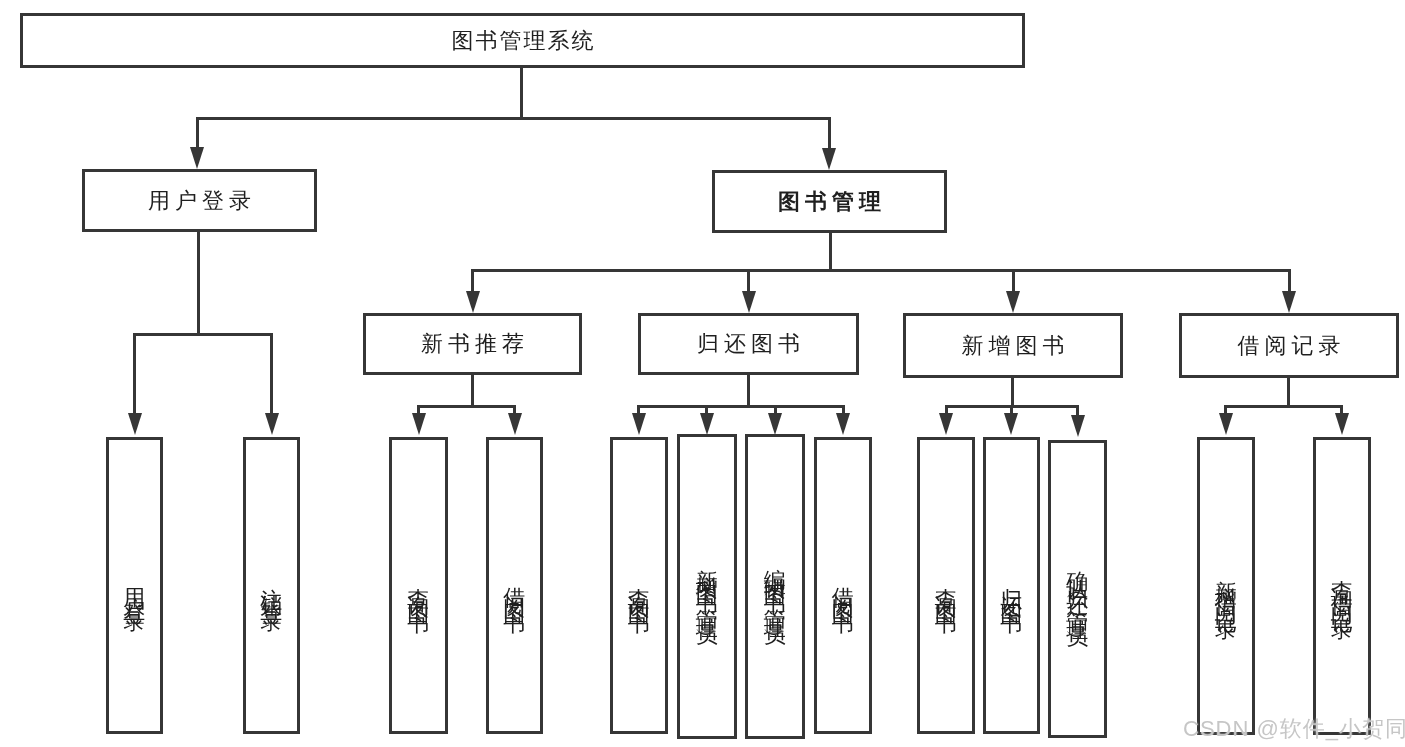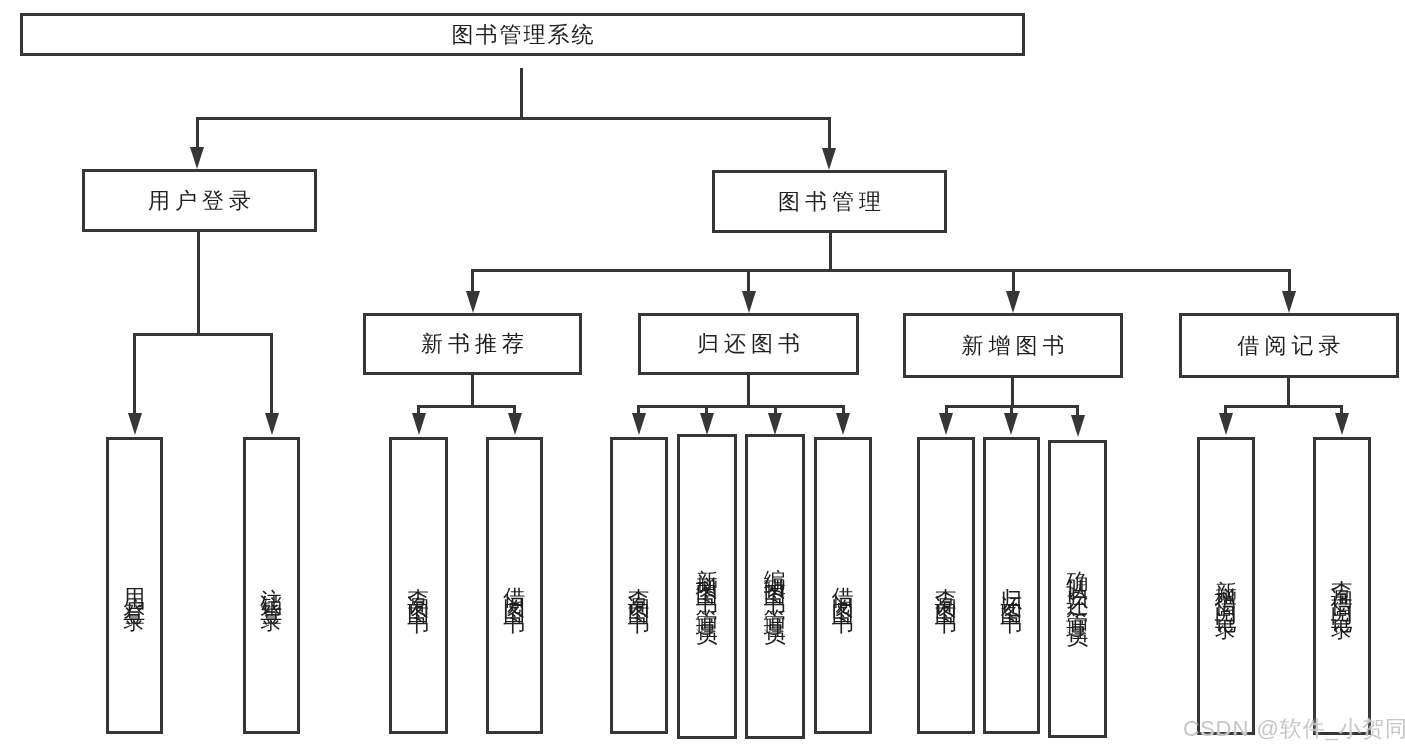--- a/index.html
+++ b/index.html
@@ -64,35 +64,35 @@
     z-index: 6;
     text-shadow: 0 0 2px #ffffff;
     pointer-events: none;
   }
 </style>
 </head>
 <body>
 
 <div id="canvas">
 
-  <div class="box" style="left:20px; top:13px; width:1005px; height:43px;">
+  <div class="box" style="left:20px; top:13px; width:1005px; height:55px;">
     <span class="hlabel" style="letter-spacing:2px; text-indent:2px;">图书管理系统</span>
   </div>
 
   <div class="vline" style="left:520px; top:68px; height:50px;"></div>
   <div class="hline" style="left:196px; top:117px; width:635px;"></div>
   <div class="vline" style="left:196px; top:117px; height:33px;"></div>
   <div class="arrow" style="left:190px; top:147px;"></div>
   <div class="vline" style="left:828px; top:117px; height:33px;"></div>
   <div class="arrow" style="left:822px; top:148px;"></div>
 
   <div class="box" style="left:82px; top:169px; width:235px; height:63px;">
     <span class="hlabel">用户登录</span>
   </div>
-  <div class="box" style="left:712px; top:170px; width:235px; height:63px;">
+  <div class="box" style="left:712px; top:170px; width:235px; height:63px;font-weight:bold;">
     <span class="hlabel">图书管理</span>
   </div>
 
   <div class="vline" style="left:197px; top:232px; height:104px;"></div>
   <div class="hline" style="left:133px; top:333px; width:140px;"></div>
   <div class="vline" style="left:133px; top:333px; height:82px;"></div>
   <div class="arrow" style="left:128px; top:413px;"></div>
   <div class="vline" style="left:270px; top:333px; height:82px;"></div>
   <div class="arrow" style="left:265px; top:413px;"></div>
 

